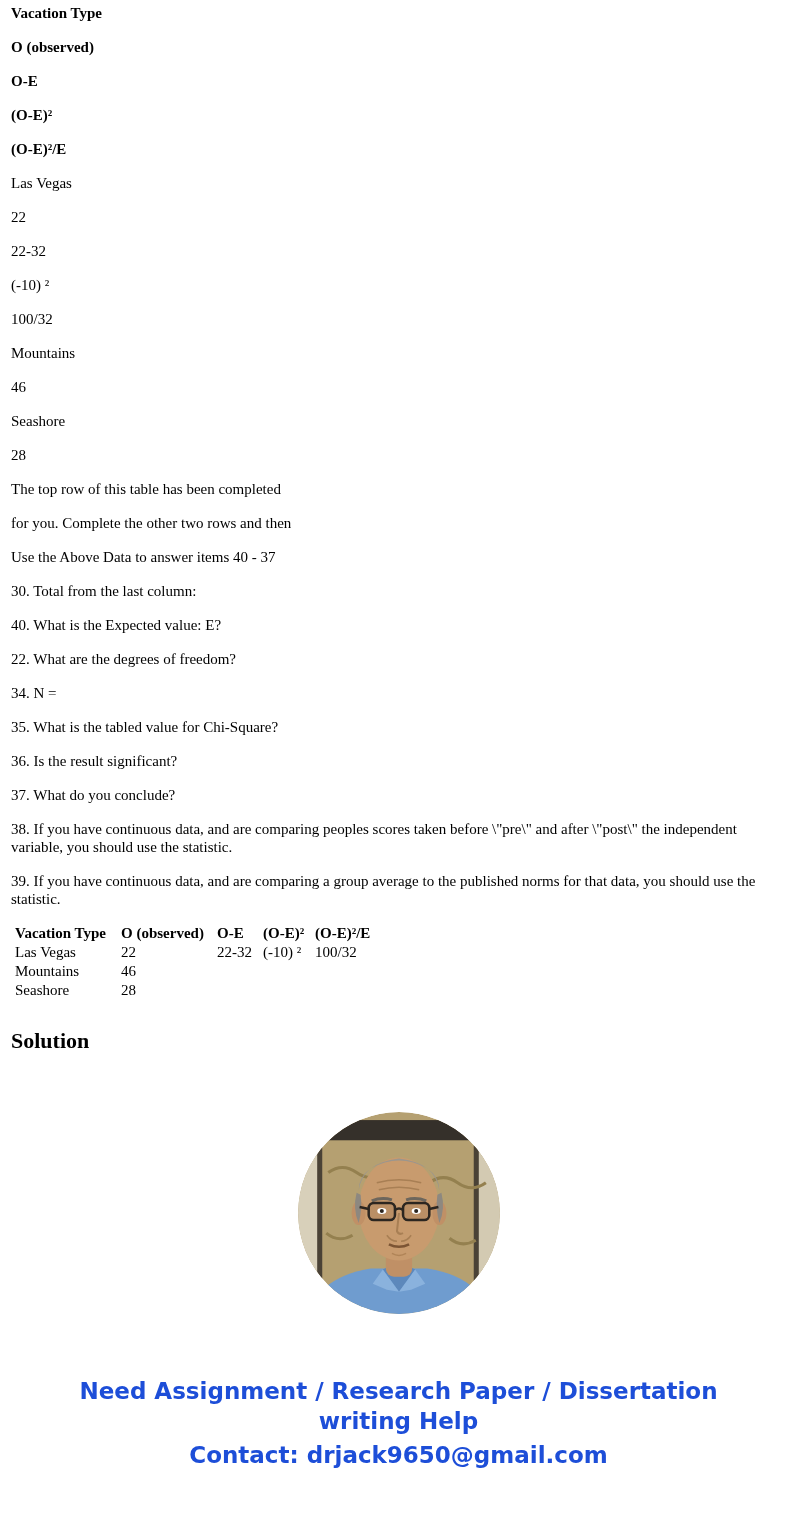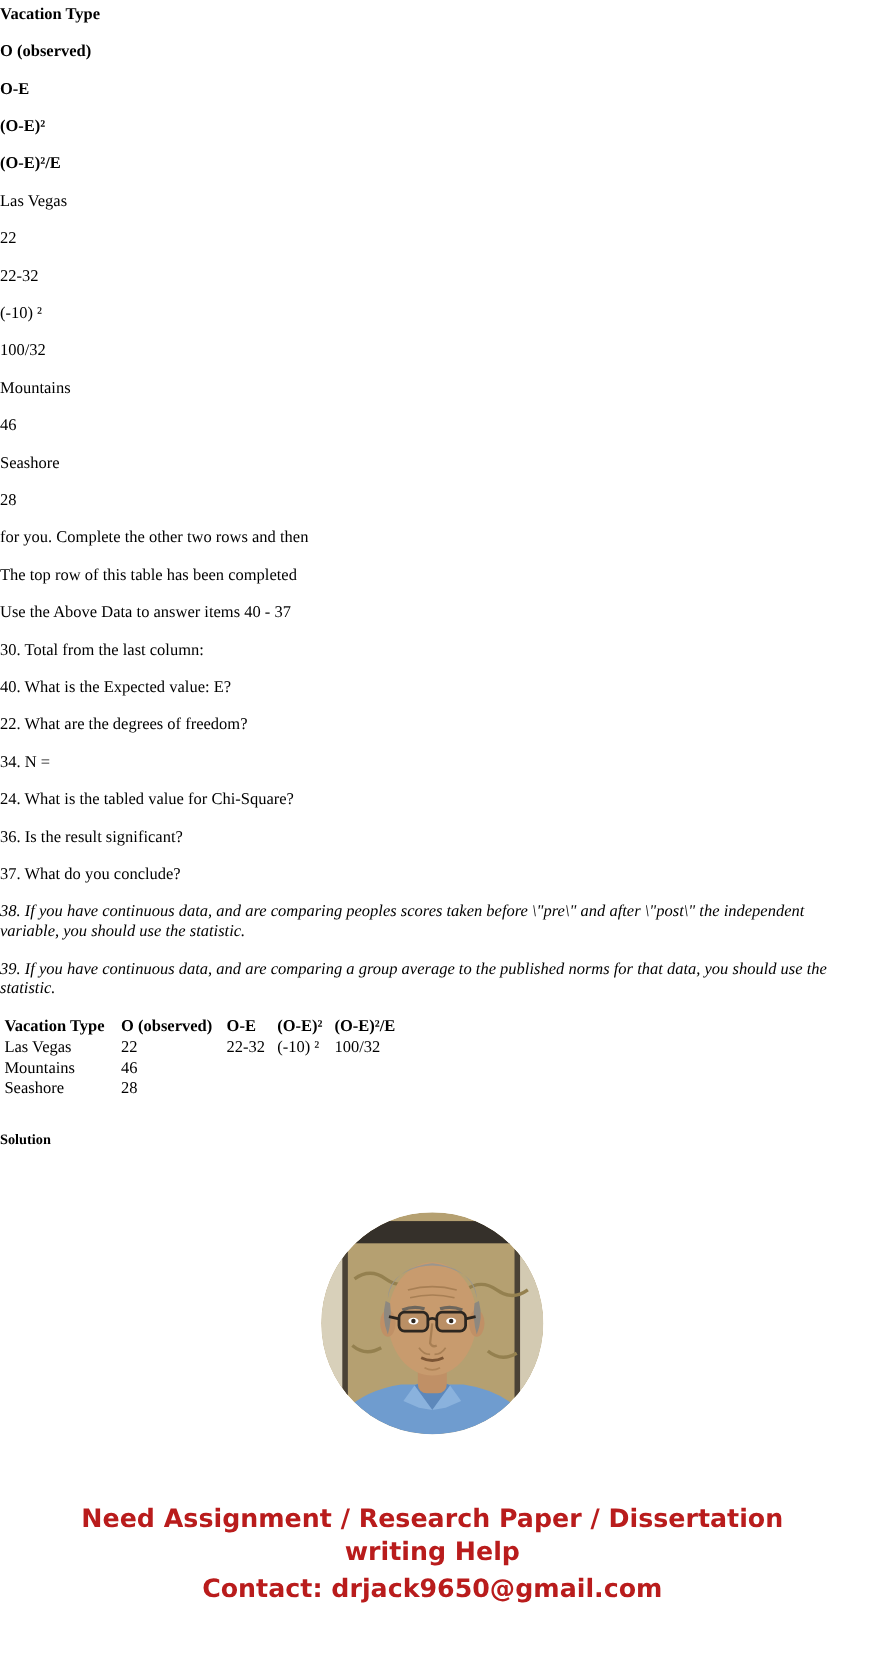--- a/index.html
+++ b/index.html
@@ -8,50 +8,50 @@
     background: #ffffff;
   }
   .page {
     width: 794px;
     min-height: 1523px;
     margin: 0 auto;
     background: #ffffff;
     color: #000000;
     font-family: "Liberation Serif", serif;
     box-sizing: border-box;
-    padding: 4px 8px 30px 0;
+    padding: 4px 8px 30px 11px;
   }
   p.line {
     margin: 0 0 16px 0;
     font-size: 15px;
     line-height: 18px;
   }
   p.line.bold { font-weight: bold; }
-  p.line.wrap { max-width: 780px; font-style: italic; }
+  p.line.wrap { max-width: 780px; }
 
   table.chi {
     border-collapse: collapse;
     margin: 14px 0 0 2px;
     font-size: 15px;
   }
   table.chi th, table.chi td {
     text-align: left;
     font-weight: normal;
     padding: 1px 6px 1px 2px;
     vertical-align: top;
     white-space: nowrap;
   }
   table.chi th { font-weight: bold; }
   table.chi td.c1, table.chi th.c1 { min-width: 98px; }
   table.chi td.c2, table.chi th.c2 { min-width: 88px; }
   table.chi td.c3, table.chi th.c3 { min-width: 38px; }
   table.chi td.c4, table.chi th.c4 { min-width: 44px; }
 
   h2.solution {
-    font-size: 13px;
+    font-size: 22px;
     font-weight: bold;
     margin: 28px 0 0 0;
   }
 
   .photo-wrap {
     margin-top: 58px;
     display: flex;
     justify-content: center;
   }
   .photo {
@@ -62,21 +62,21 @@
     display: block;
   }
 
   .footer {
     margin-top: 62px;
     text-align: center;
     font-family: "DejaVu Sans", sans-serif;
     font-weight: bold;
     font-size: 23px;
     line-height: 30px;
-    color: #b91c1c;
+    color: #1d4ed8;
   }
   .footer .help-text {
     max-width: 730px;
     margin: 0 auto;
   }
   .footer .contact {
     margin-top: 4px;
   }
 </style>
 </head>
@@ -93,29 +93,29 @@
   <p class="line">Las Vegas</p>
   <p class="line">22</p>
   <p class="line">22-32</p>
   <p class="line">(-10) ²</p>
   <p class="line">100/32</p>
   <p class="line">Mountains</p>
   <p class="line">46</p>
   <p class="line">Seashore</p>
   <p class="line">28</p>
 
+  <p class="line">The top row of this table has been completed</p>
   <p class="line">for you. Complete the other two rows and then</p>
-  <p class="line">The top row of this table has been completed</p>
   <p class="line">Use the Above Data to answer items 40 - 37</p>
 
   <p class="line">30. Total from the last column:</p>
   <p class="line">40. What is the Expected value: E?</p>
   <p class="line">22. What are the degrees of freedom?</p>
   <p class="line">34. N =</p>
-  <p class="line">24. What is the tabled value for Chi-Square?</p>
+  <p class="line">35. What is the tabled value for Chi-Square?</p>
   <p class="line">36. Is the result significant?</p>
   <p class="line">37. What do you conclude?</p>
   <p class="line wrap">38. If you have continuous data, and are comparing peoples scores taken before \"pre\" and after \"post\" the independent variable, you should use the statistic.</p>
   <p class="line wrap">39. If you have continuous data, and are comparing a group average to the published norms for that data, you should use the statistic.</p>
 
   <table class="chi">
     <thead>
       <tr>
         <th class="c1">Vacation Type</th>
         <th class="c2">O (observed)</th>

